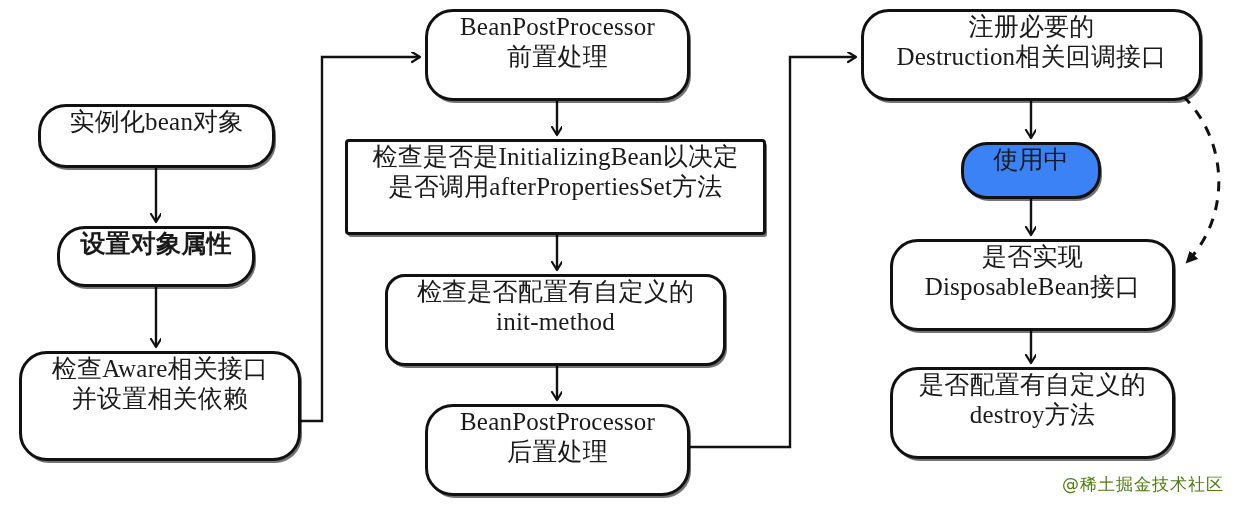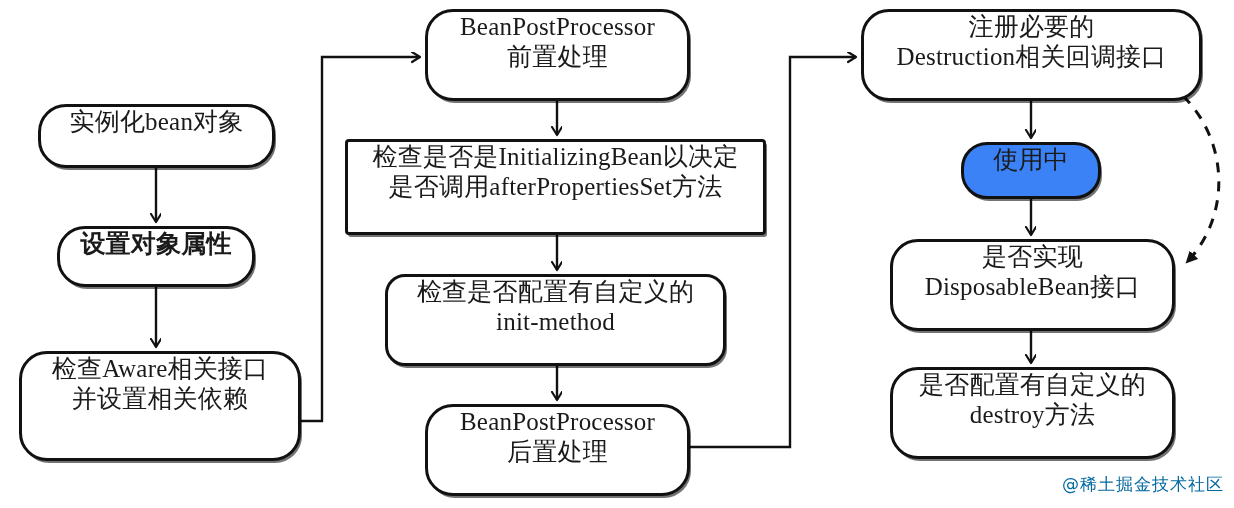--- a/index.html
+++ b/index.html
@@ -96,15 +96,15 @@
 后置处理</span></div>
       <div class="node" style="left: 861px; top: 9px; width: 341px; height: 92px; border-radius: 28px; font-size: 25px;"><span>注册必要的
 Destruction相关回调接口</span></div>
       <div class="node gray" style="left: 961px; top: 142px; width: 140px; height: 57px; border-radius: 26px; font-size: 25px;"><span>使用中</span></div>
       <div class="node" style="left: 890px; top: 239px; width: 285px; height: 92px; border-radius: 28px; font-size: 25px;"><span>是否实现
 DisposableBean接口</span></div>
       <div class="node" style="left: 890px; top: 367px; width: 285px; height: 92px; border-radius: 28px; font-size: 25px;"><span>是否配置有自定义的
 destroy方法</span></div>
     </div>
 
-  <div class="watermark" style="left: 1062px; top: 473px; font-size: 17px; color: #0369a1;">@稀土掘金技术社区</div>
+  <div class="watermark" style="left: 1062px; top: 473px; font-size: 17px; color: #4d7c0f;">@稀土掘金技术社区</div>
 
 </div>
 
 </body></html>

